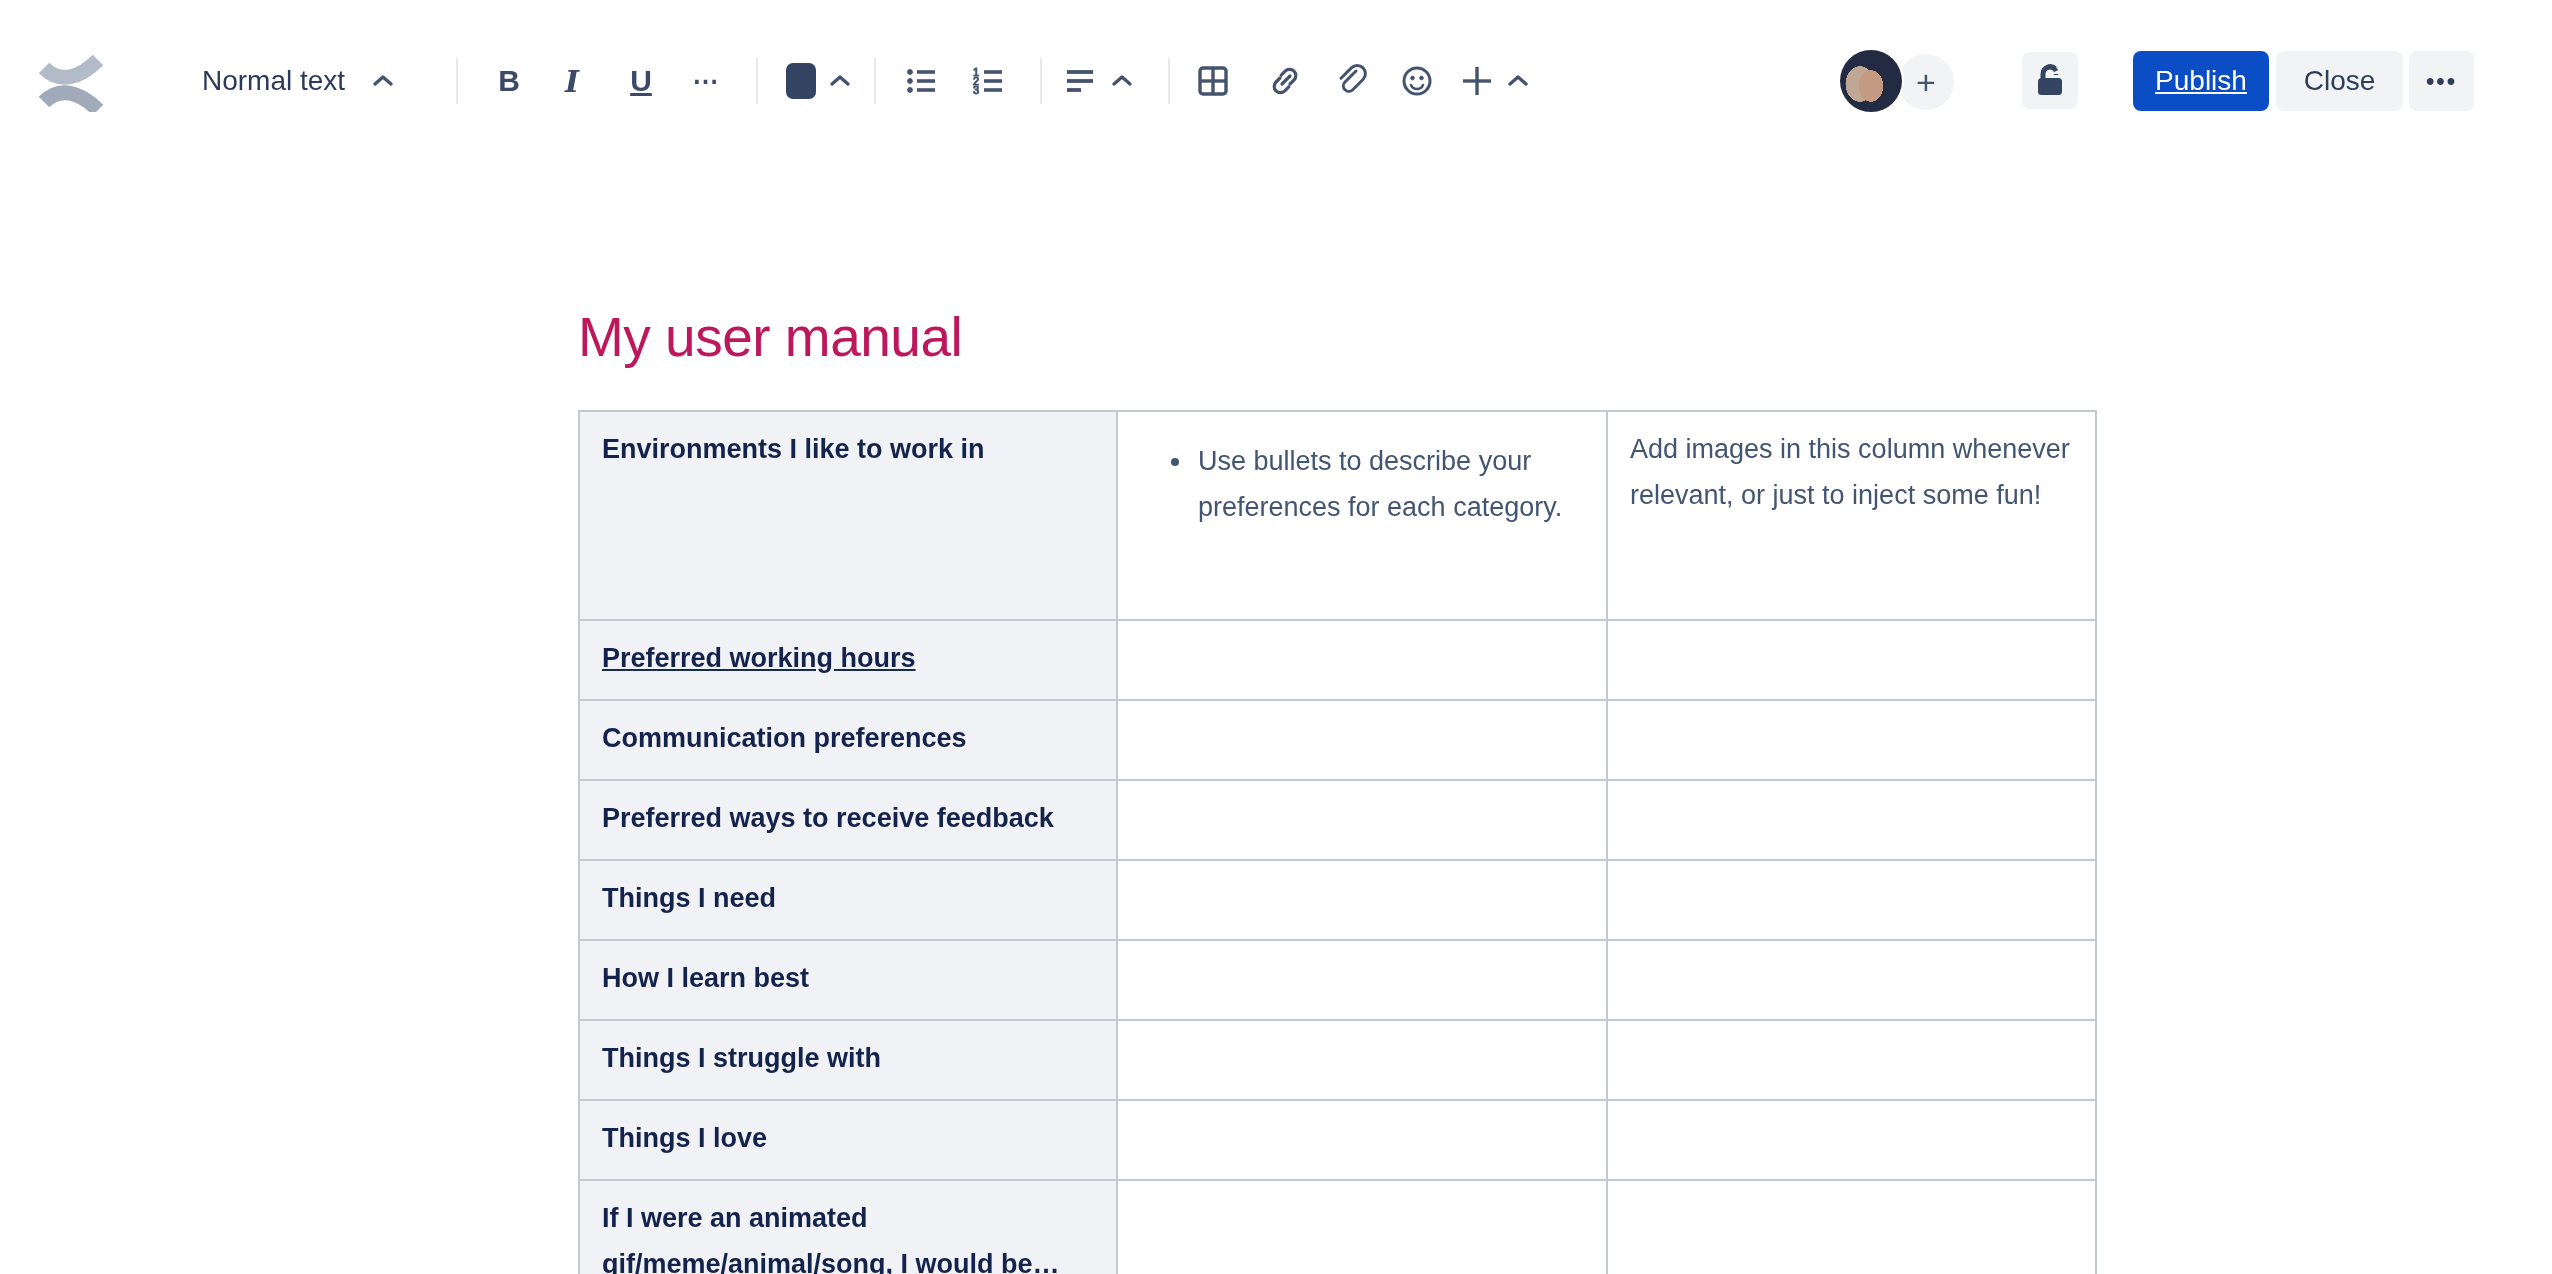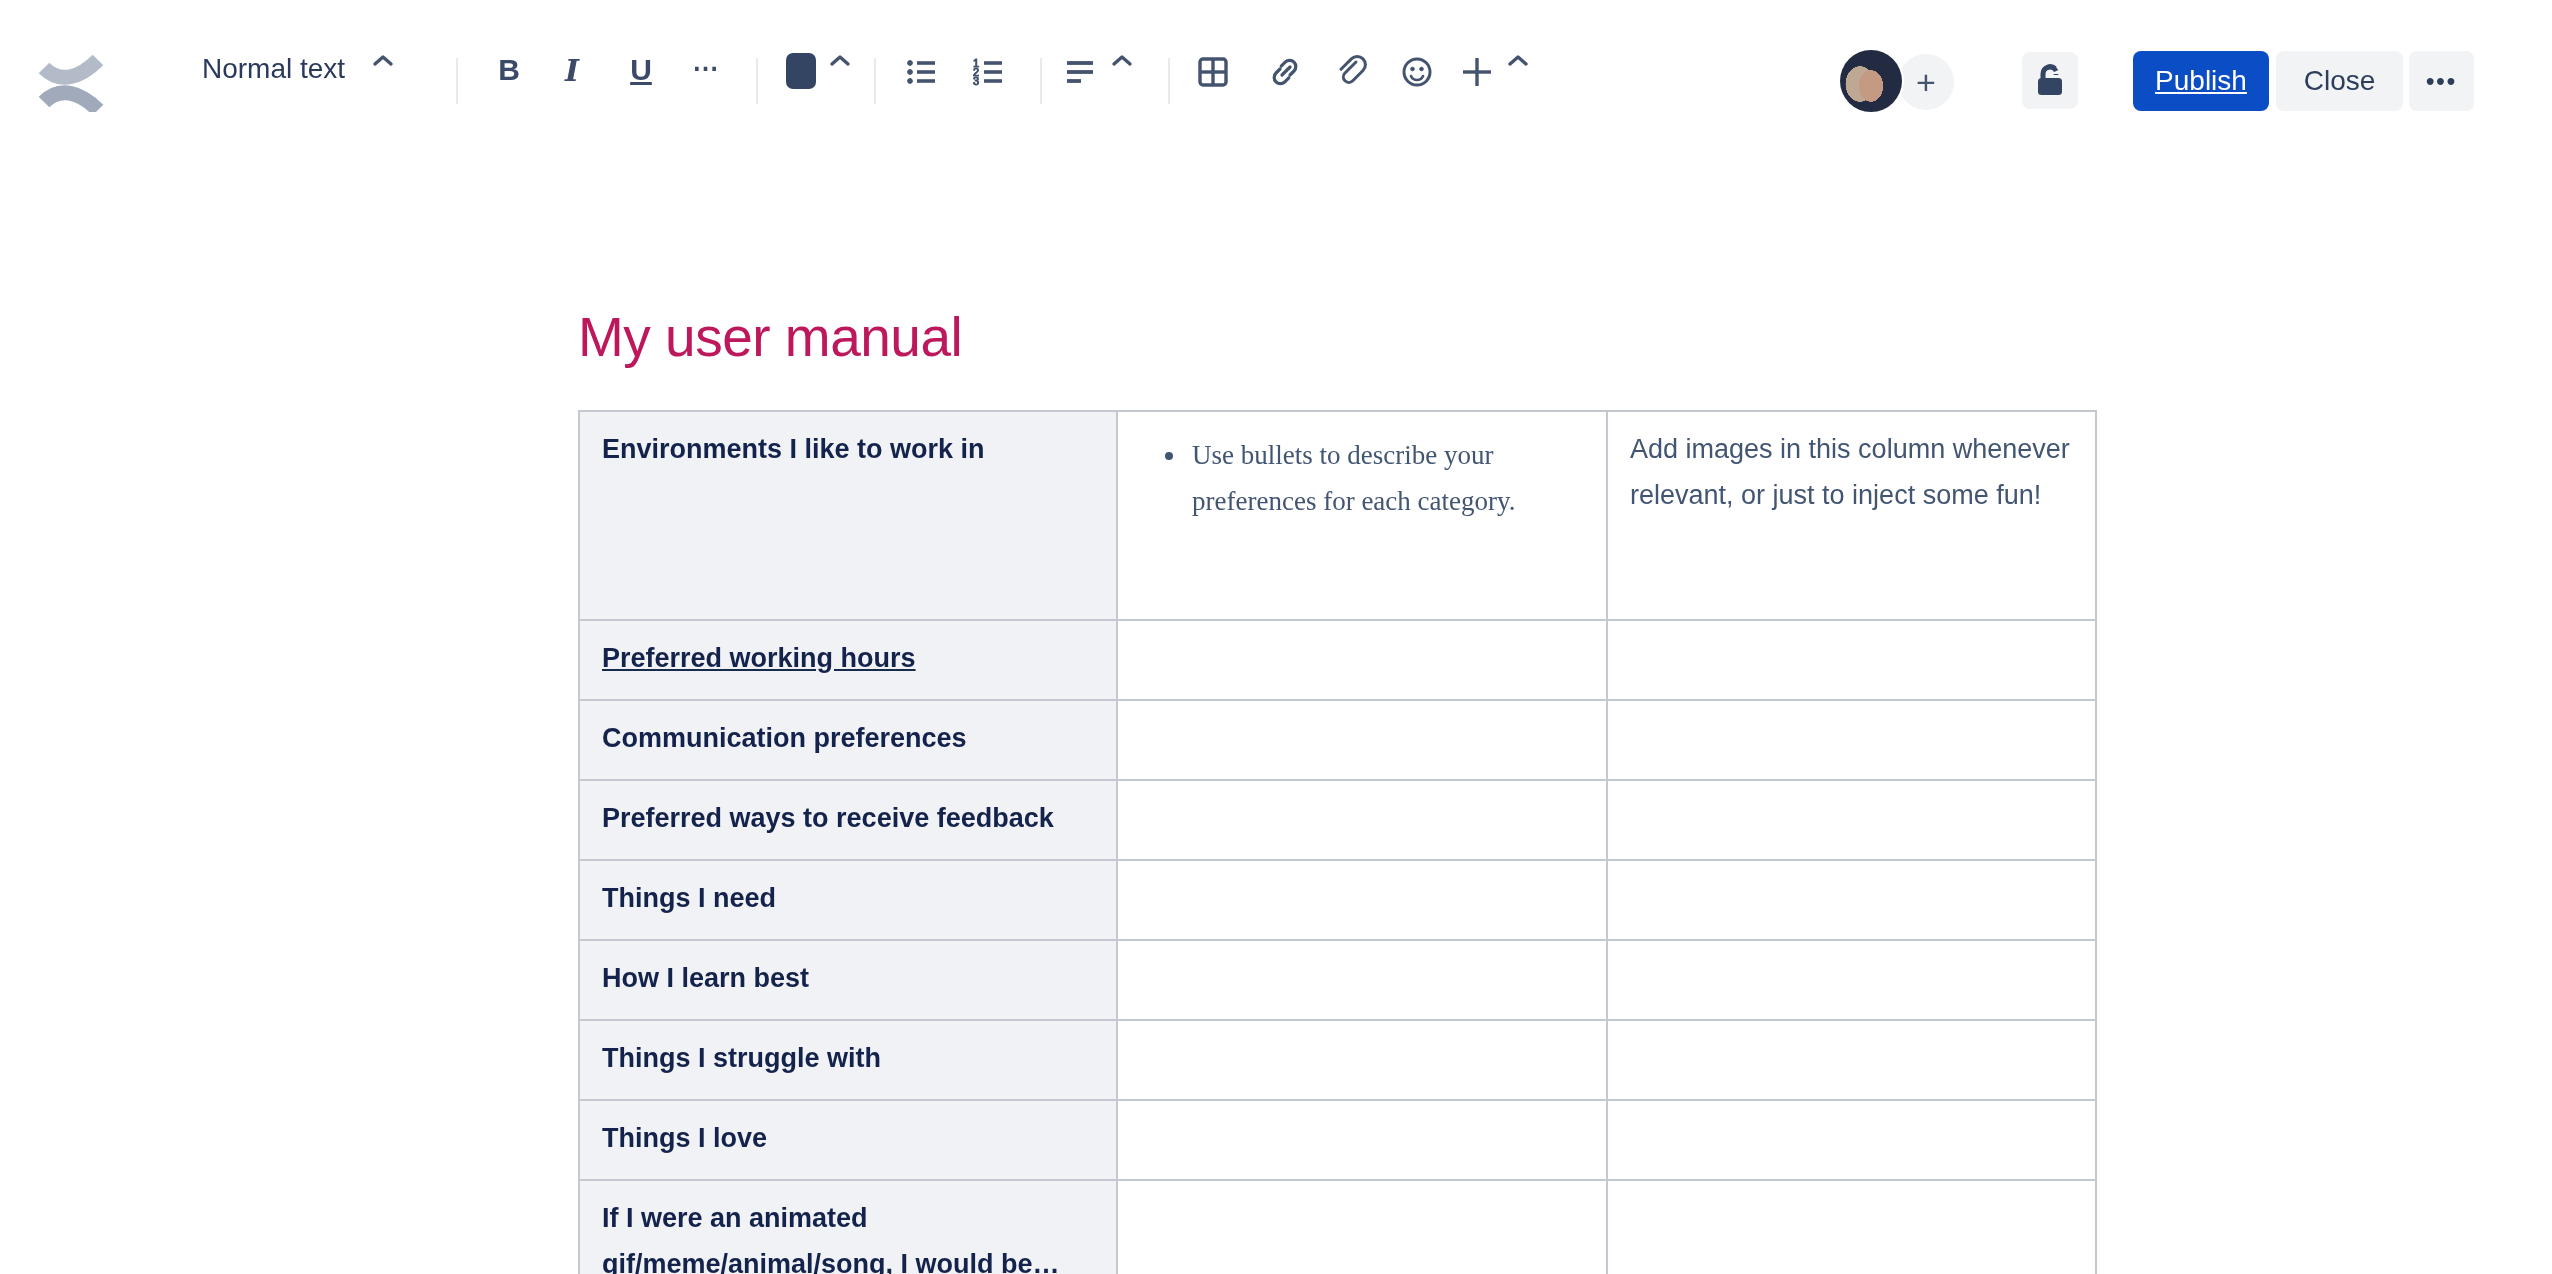--- a/index.html
+++ b/index.html
@@ -2,21 +2,21 @@
 <html><head>
 <meta charset="utf-8">
 <style>
   html,body{margin:0;padding:0;background:#fff;}
   #stage{
     position:relative;width:2552px;height:1274px;overflow:hidden;background:#fff;
     font-family:"Liberation Sans",sans-serif;color:#172B4D;
   }
   
   #topbar{position:absolute;left:0;top:0;width:2552px;height:130px;background:#fff;}
-  .tb-item{position:absolute;top:53px;height:56px;display:flex;align-items:flex-start;justify-content:center;}
+  .tb-item{position:absolute;top:53px;height:56px;display:flex;align-items:center;justify-content:center;}
   .icon-btn{width:52px;border-radius:6px;cursor:pointer;}
   .sep{position:absolute;top:58px;width:2px;height:46px;background:#E7E9ED;}
   #logo{left:34px;top:50px;width:76px;height:62px;}
   #style-btn{left:202px;font-size:28px;color:#2B3A5C;gap:26px;}
   .caret{width:24px;height:16px;}
   .caret polyline{fill:none;stroke:#44546E;stroke-width:3.4;stroke-linecap:round;stroke-linejoin:round;}
   .glyph{font-size:30px;color:#3B4A68;font-weight:bold;}
   .ital{font-family:"DejaVu Serif",serif;font-style:italic;font-weight:600;}
   .undl{text-decoration:underline;font-weight:600;}
   .dots{letter-spacing:3px;font-weight:bold;color:#3B4A68;font-size:26px;}
@@ -38,21 +38,21 @@
   #close-btn{position:absolute;left:2276px;top:51px;width:127px;height:60px;}
   #more-btn{position:absolute;left:2409px;top:51px;width:65px;height:60px;font-size:24px;letter-spacing:2px;font-weight:bold;}
   
   #page-title{position:absolute;left:578px;top:268px;font-size:55px;font-weight:500;letter-spacing:-0.5px;color:#be185d;cursor:text;}
   #tbl-wrap{position:absolute;left:578px;top:410px;width:1517px;}
   table.usertable{border-collapse:collapse;table-layout:fixed;width:1517px;}
   table.usertable td{border:2px solid #C3C8D1;vertical-align:top;padding:14px 22px;font-size:27px;line-height:46px;cursor:text;}
   td.hcell{background:#F1F2F5;font-weight:bold;color:#14234B;}
   td.body{color:#425572;}
   td.c3{padding-left:24px;padding-right:24px;}
-  td.body ul{margin:6px;padding-left:42px;font-family:Liberation Serif, serif;}
+  td.body ul{margin:12px;padding-left:42px;}
   td.body li{padding-left:4px;}
 </style>
 </head>
 <body>
 
 <div id="stage">
 
   <div id="topbar">
 
     <div class="tb-item" id="logo">

